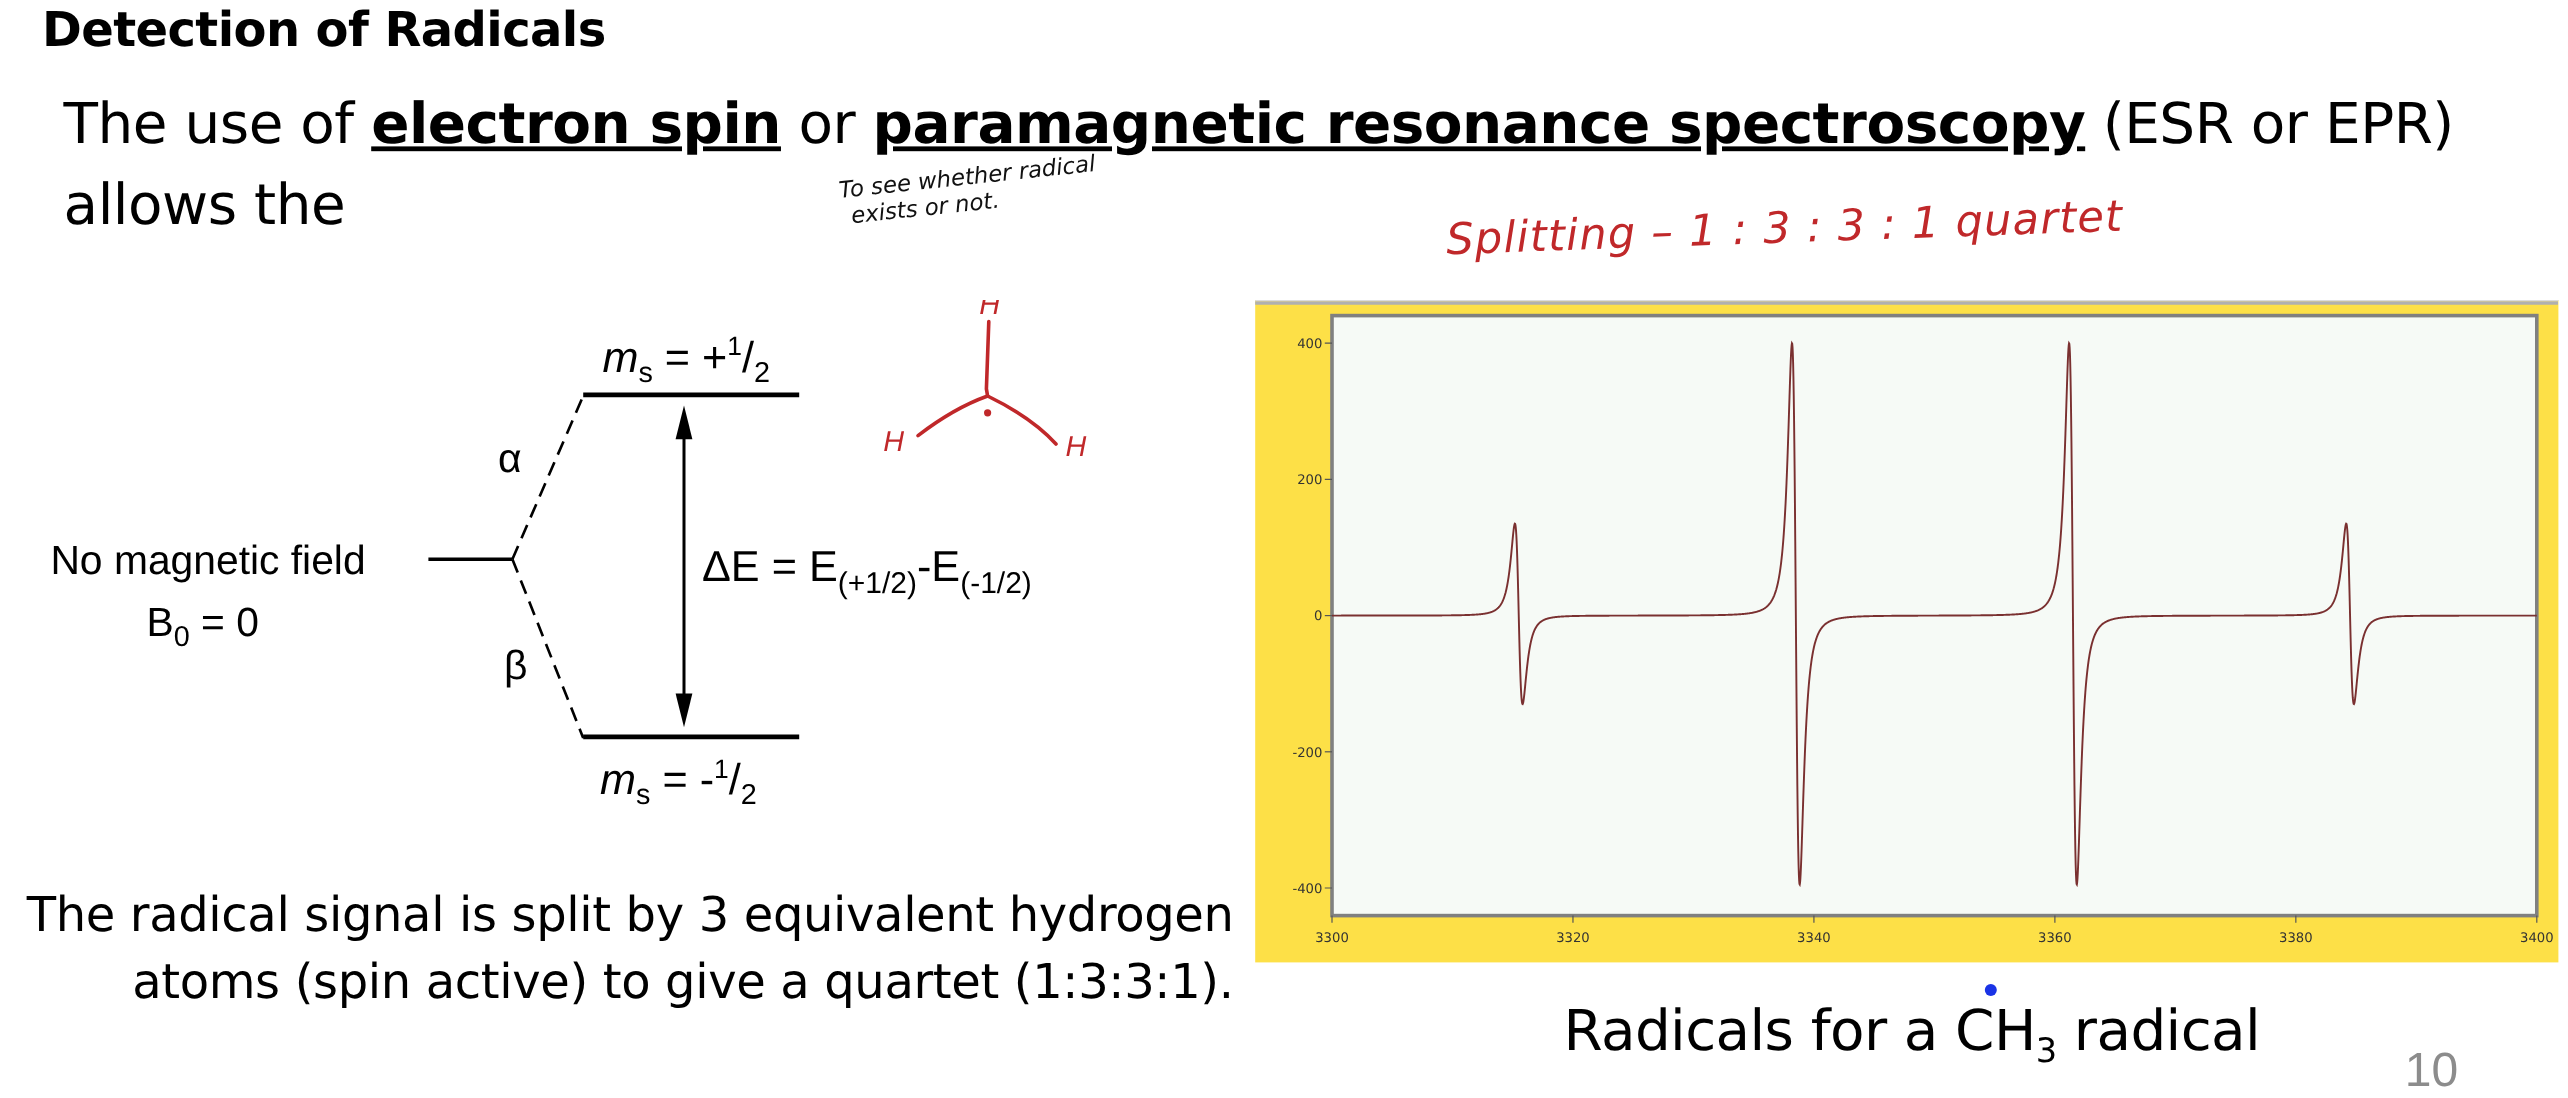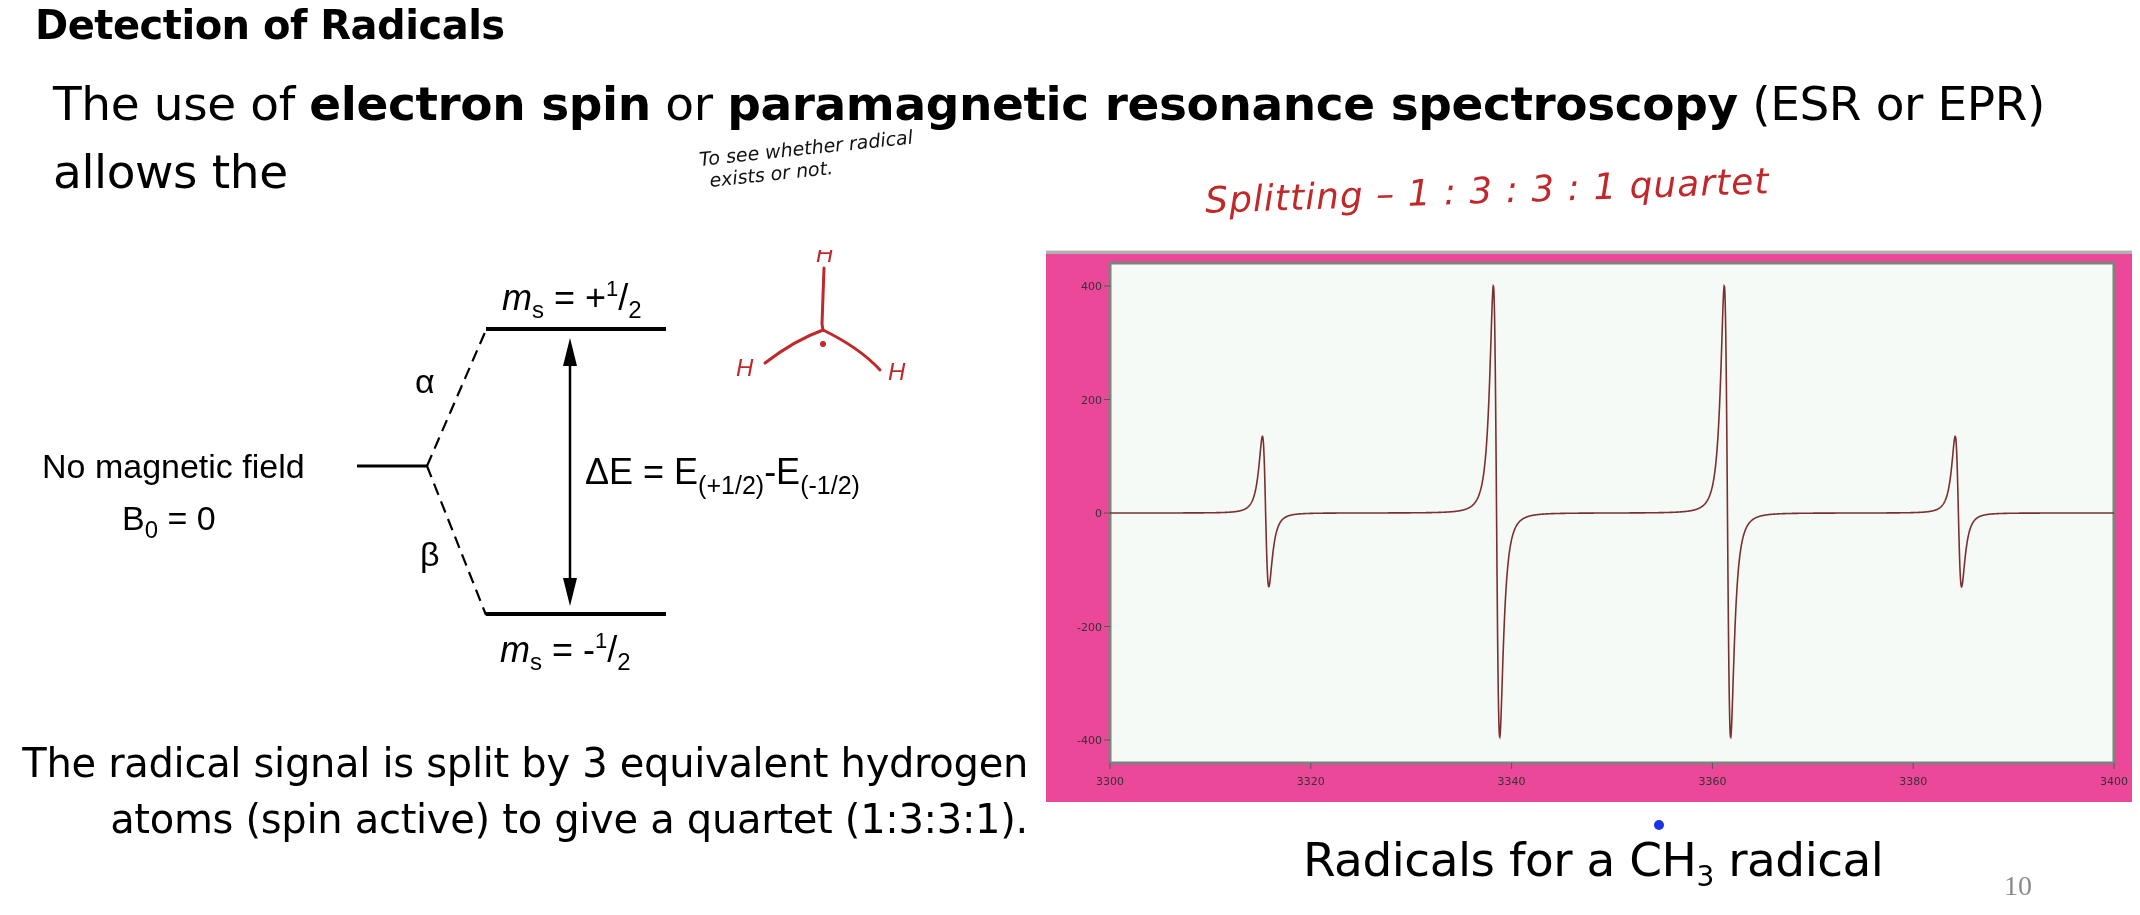--- a/index.html
+++ b/index.html
@@ -1,33 +1,33 @@
 <!DOCTYPE html>
 <html><head>
 <meta charset="utf-8">
 <style>
   html, body { margin:0; padding:0; }
   body { width:2140px; height:915px; background:#ffffff; position:relative; overflow:hidden;
          font-family:"Liberation Sans", sans-serif; color:#000; }
   .abs { position:absolute; }
   .slide-title { left:35px; top:2px; font-size:40px; font-weight:bold; font-family:"DejaVu Sans", sans-serif; letter-spacing:-0.5px; }
   .para { left:53px; top:70px; font-size:47px; line-height:68px; font-family:"DejaVu Sans", sans-serif; width:2050px; letter-spacing:-0.4px; }
-  .para b { font-weight:bold; }
+  .para b { font-weight:bold;text-decoration:underline; }
   .note { font-family:"DejaVu Sans", sans-serif; font-style:italic; }
   .hand-black { left:698px; top:148px; font-size:19px; line-height:22px; transform:rotate(-6deg); transform-origin:left top; color:#111; }
   .hand-red { left:1205px; top:170px; font-size:36px; color:#c0282a; transform:rotate(-2deg); font-family:"DejaVu Sans", sans-serif; font-style:italic; letter-spacing:1px; }
   .diagram { left:0; top:250px; width:1000px; height:440px; }
   .diagram text { font-family:"Liberation Sans", sans-serif; }
   .bottom-text { left:8px; top:735px; font-size:40px; line-height:56px; font-family:"DejaVu Sans", sans-serif; letter-spacing:-0.3px; width:1020px;text-align:right; }
-  .chart-frame { left:1046px; top:250px; width:1086px; height:551px; background:#ec4899; border-top:1px solid #dcdcdc; box-shadow: inset 0 3px 0 #b0b0b0; text-align: right; }
+  .chart-frame { left:1046px; top:250px; width:1086px; height:551px; background:#fde047; border-top:1px solid #dcdcdc; box-shadow: inset 0 3px 0 #b0b0b0; text-align: right; }
   .chart-svg { position:absolute; left:0; top:0; }
   .caption { left:1303px; top:832px; font-size:47px; font-family:"DejaVu Sans", sans-serif; letter-spacing:-0.5px; }
   .caption sub { font-size:28px; vertical-align:-10px; }
   .radical-dot { left:1654px; top:820px; width:10px; height:10px; border-radius:50%; background:#1a33e6; }
-  .page-num { left:2004px; top:870px; font-size:28px; color:#8c8c8c; font-family:Liberation Serif, serif; }
+  .page-num { left:2004px; top:870px; font-size:40px; color:#8c8c8c; font-family:Liberation Sans, sans-serif; }
 </style>
 </head>
 <body>
 
 <div class="abs slide-title">Detection of Radicals</div>
 
 <div class="abs para">
   <span>The use of </span><b>electron spin</b><span> or </span><b>paramagnetic resonance spectroscopy</b><span> (ESR or EPR) allows the</span><br>
 </div>
 

